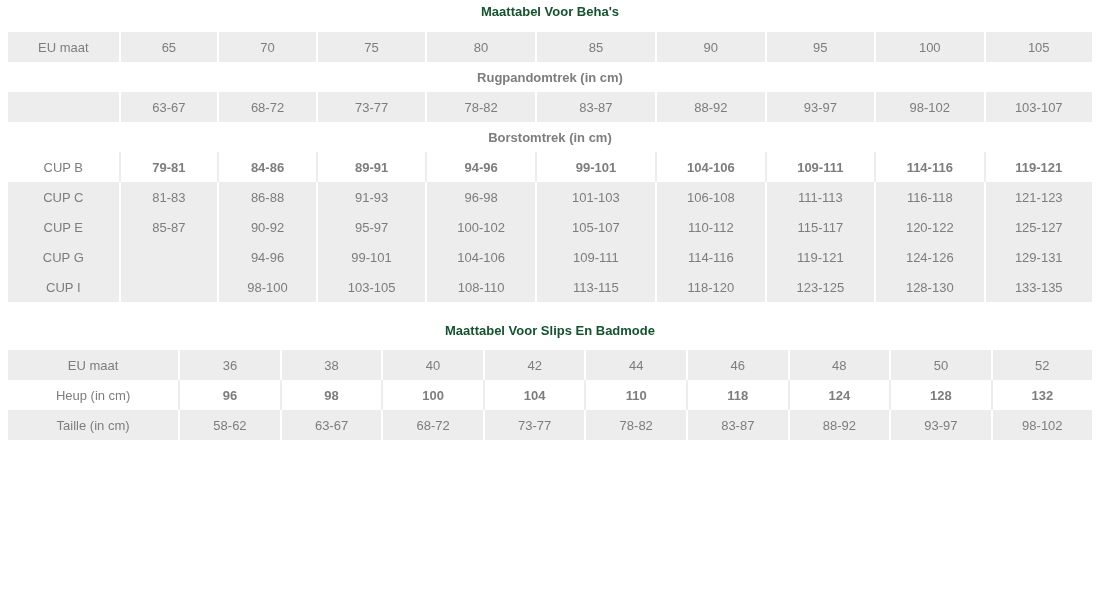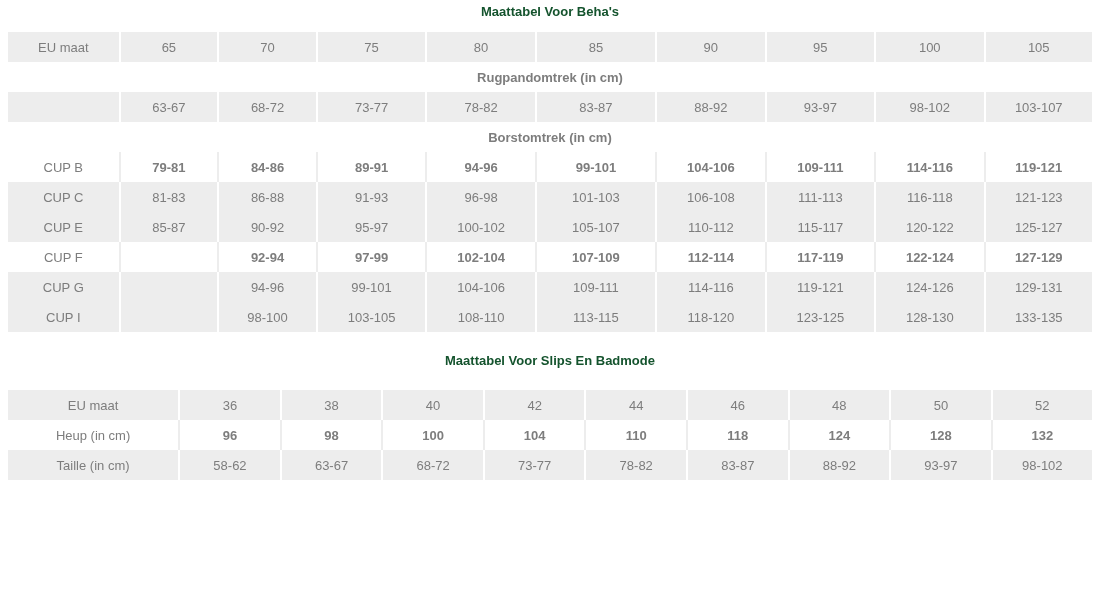--- a/index.html
+++ b/index.html
@@ -20,21 +20,21 @@
     text-align: center;
     margin: 0;
     padding: 0;
   }
   .chart-title.first {
     padding-top: 4px;
     padding-bottom: 13px;
   }
   .chart-title.second {
     padding-top: 21px;
-    padding-bottom: 22px;
+    padding-bottom: 12px;
   }
   table.size-table {
     width: 100%;
     border-collapse: separate;
     border-spacing: 0;
     table-layout: fixed;
   }
   table.size-table td {
     height: 30px;
     box-sizing: border-box;
@@ -137,32 +137,20 @@
           <td>85-87</td>
           <td>90-92</td>
           <td>95-97</td>
           <td>100-102</td>
           <td>105-107</td>
           <td>110-112</td>
           <td>115-117</td>
           <td>120-122</td>
           <td>125-127</td>
         </tr>
-        <tr class="plain">
-          <td>CUP F</td>
-          <td></td>
-          <td>92-94</td>
-          <td>97-99</td>
-          <td>102-104</td>
-          <td>107-109</td>
-          <td>112-114</td>
-          <td>117-119</td>
-          <td>122-124</td>
-          <td>127-129</td>
-        </tr>
         <tr class="shade">
           <td>CUP G</td>
           <td></td>
           <td>94-96</td>
           <td>99-101</td>
           <td>104-106</td>
           <td>109-111</td>
           <td>114-116</td>
           <td>119-121</td>
           <td>124-126</td>

